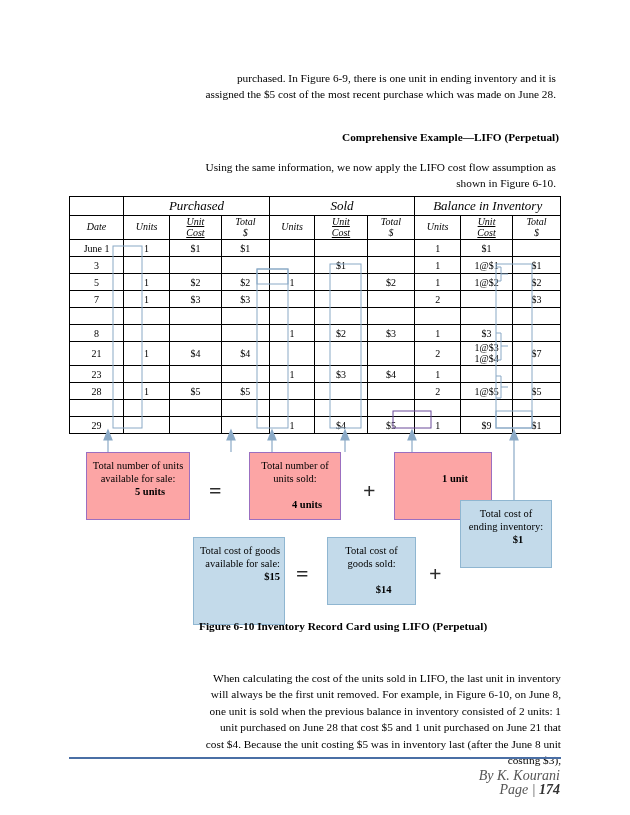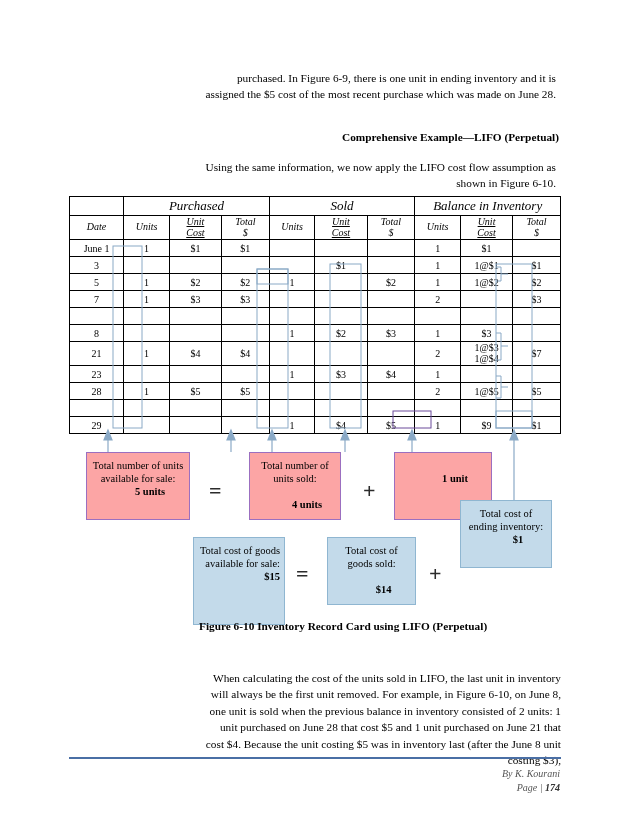--- a/index.html
+++ b/index.html
@@ -133,21 +133,21 @@
     left: 69px;
     top: 757px;
     width: 492px;
     height: 2px;
     background: #4a6fa5;
   }
   .footer-line {
     position: absolute;
     right: 70px;
     font-style: italic;
-    font-size: 10px;
+    font-size: 14px;
     color: #555;
     text-align: right;
   }
   .f1 { top: 768px; }
   .f2 { top: 782px; }
   .f2 b { font-style: italic; font-weight: bold; color: #333; }
 
   
   svg.overlay {
     position: absolute;

